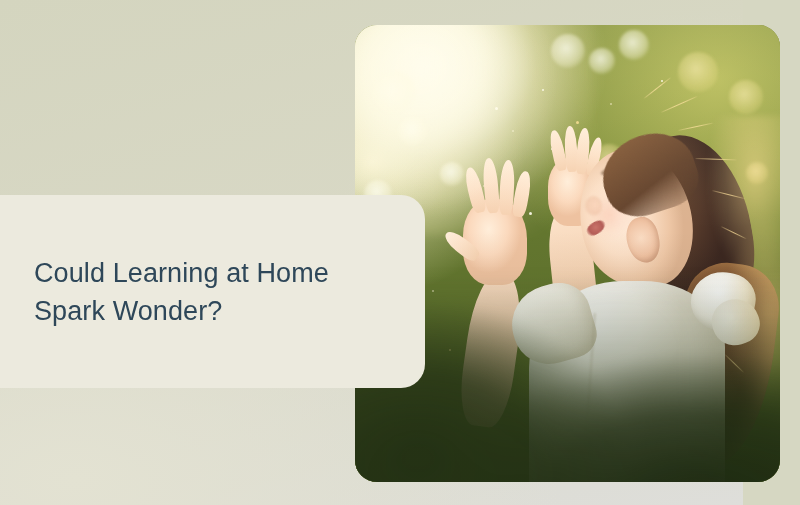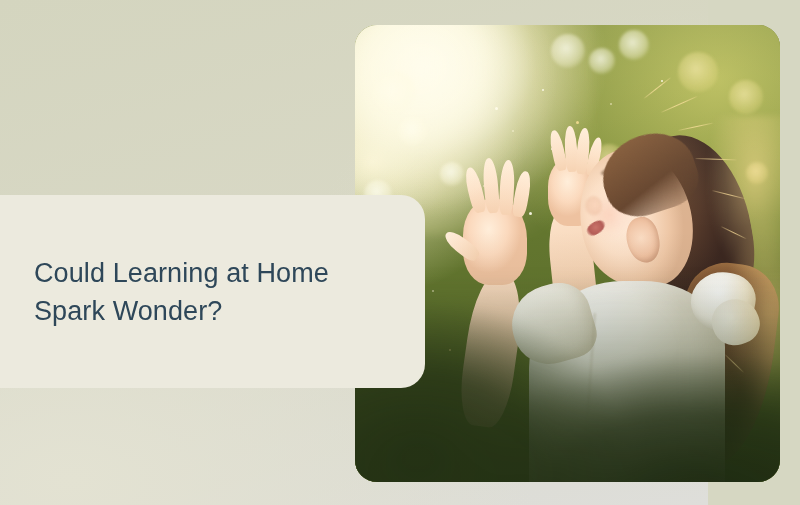--- a/index.html
+++ b/index.html
@@ -15,20 +15,21 @@
   }
 
   .canvas {
     position: relative;
     width: 708px;
     height: 505px;
     background:
       radial-gradient(120% 100% at 10% 95%, #e3e2d2 0%, rgba(227,226,210,0) 55%),
       radial-gradient(90% 80% at 98% 50%, #dcdccb 0%, rgba(220,220,203,0) 60%),
       linear-gradient(165deg, #d4d5bf 0%, #d8d8c5 45%, #dededa 100%);
+    padding-left: 35px;
   }
 
   
   .photo-frame {
     position: absolute;
     left: 355px;
     top: 25px;
     width: 425px;
     height: 457px;
     border-radius: 22px;

